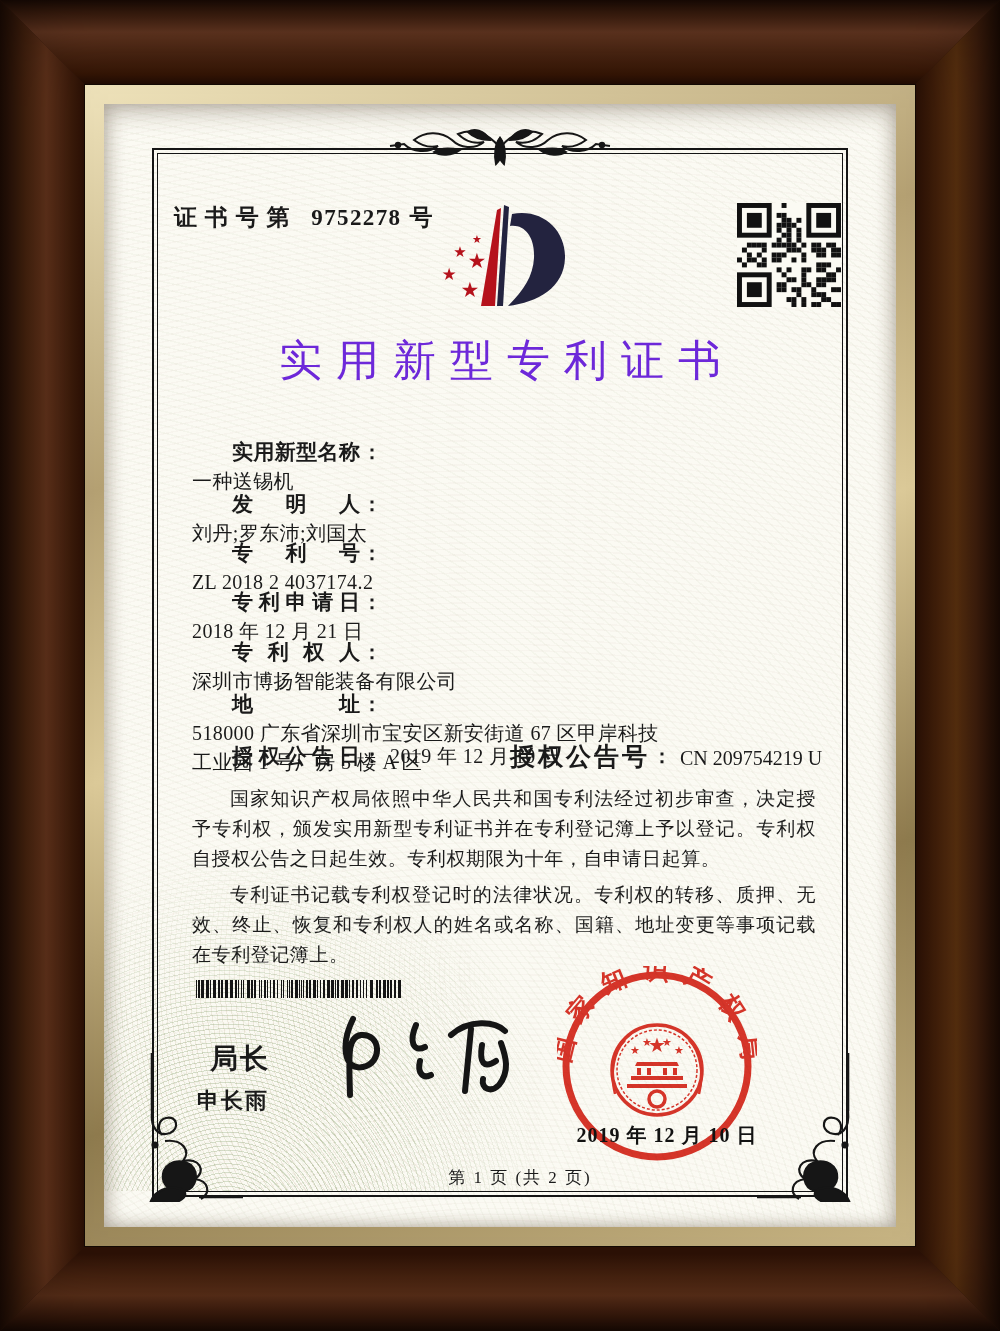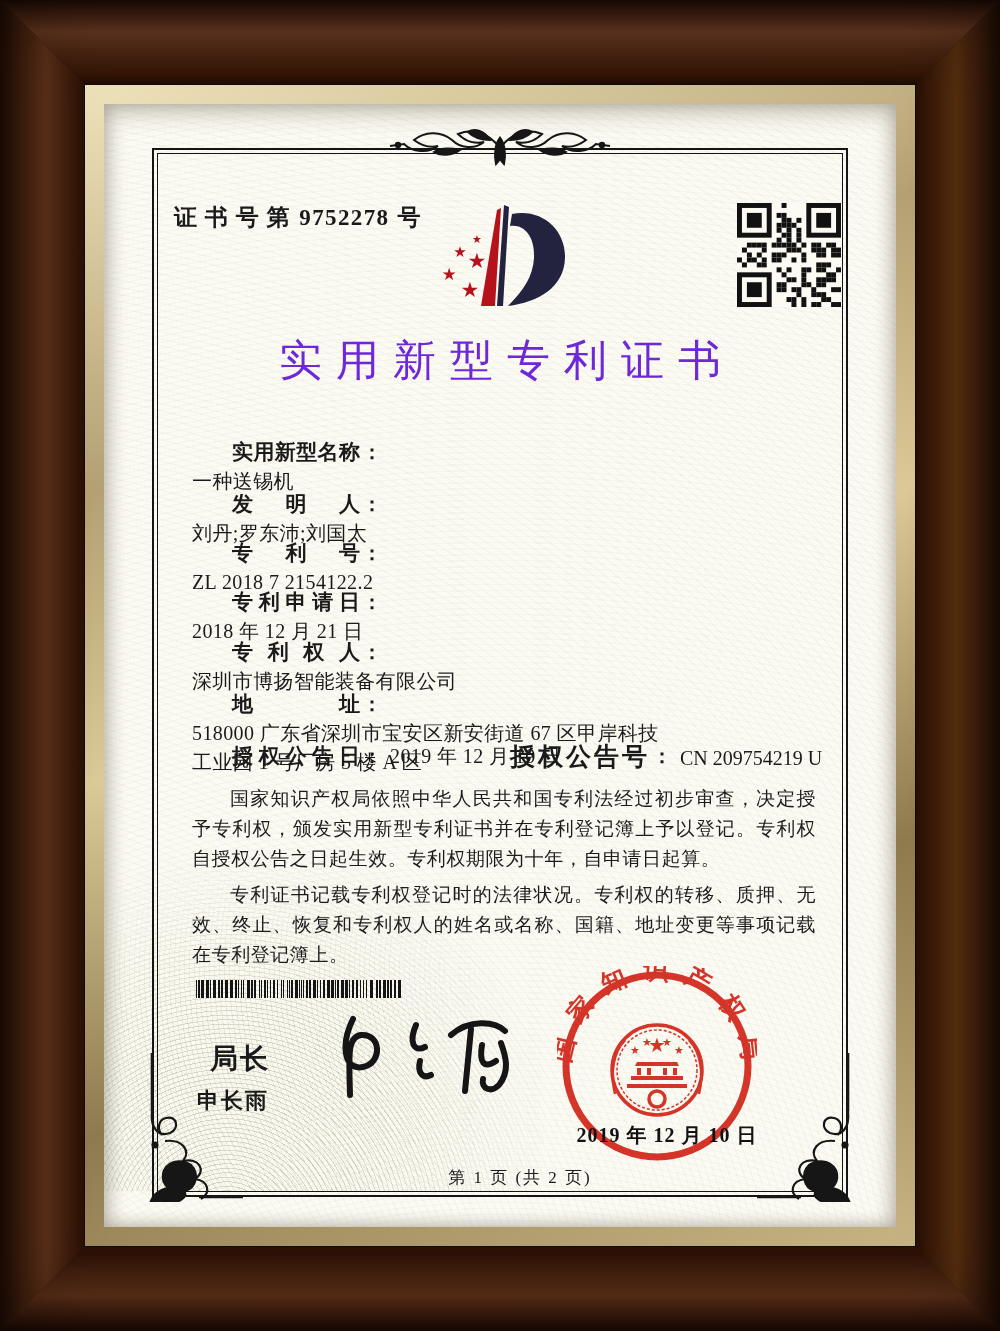--- a/index.html
+++ b/index.html
@@ -47,21 +47,21 @@
 
   .orn { position:absolute; }
   .orn path, .orn circle { stroke:#161616; }
   .orn-top { top:18px; left:50%; transform:translateX(-50%); }
   .orn-br { right:44px; bottom:24px; }
   .orn-bl { left:44px; bottom:24px; transform:scaleX(-1); }
 
   
   .cert-no { position:absolute; left:70px; top:98px; font-size:23px; font-weight:700; }
   .cert-no .sp { letter-spacing:.34em;margin-top:8px; }
-  .cert-no .num { letter-spacing:.06em; margin-left:2px; }
+  .cert-no .num { letter-spacing:.06em; margin-left:14px; }
   .cert-no .suf { margin-left:8px; }
 
   .logo { position:absolute; left:316px; top:92px; }
   .qr { position:absolute; left:633px; top:99px; }
 
   .cert-title { position:absolute; top:228px; width:100%; text-align:center;
     font-size:43px; font-weight:400; letter-spacing:14px; text-indent:14px; color:#6d28d9; }
 
   .fields { position:absolute; left:88px; top:334px; right:60px; font-size:20px; }
   .f-row { position:absolute; left:0; right:0; line-height:29px; }
@@ -290,21 +290,21 @@
     <div class="cert-title">实用新型专利证书</div>
 
     <div class="fields">
       <div class="f-row" style="top:0">
         <span class="flabel">实用新型名称</span><span class="fcolon">：</span><span class="fvalue">一种送锡机</span>
       </div>
       <div class="f-row" style="top:52px">
         <span class="flabel">发明人</span><span class="fcolon">：</span><span class="fvalue">刘丹;罗东沛;刘国太</span>
       </div>
       <div class="f-row" style="top:101px">
-        <span class="flabel">专利号</span><span class="fcolon">：</span><span class="fvalue">ZL 2018 7 2154122.2</span>
+        <span class="flabel">专利号</span><span class="fcolon">：</span><span class="fvalue">ZL 2018 2 4037174.2</span>
       </div>
       <div class="f-row" style="top:150px">
         <span class="flabel">专利申请日</span><span class="fcolon">：</span><span class="fvalue">2018 年 12 月 21 日</span>
       </div>
       <div class="f-row" style="top:200px">
         <span class="flabel">专利权人</span><span class="fcolon">：</span><span class="fvalue">深圳市博扬智能装备有限公司</span>
       </div>
       <div class="f-row" style="top:252px">
         <span class="flabel">地址</span><span class="fcolon">：</span><span class="fvalue">518000 广东省深圳市宝安区新安街道 67 区甲岸科技工业园 1 号厂房 5 楼 A 区</span>
       </div>

